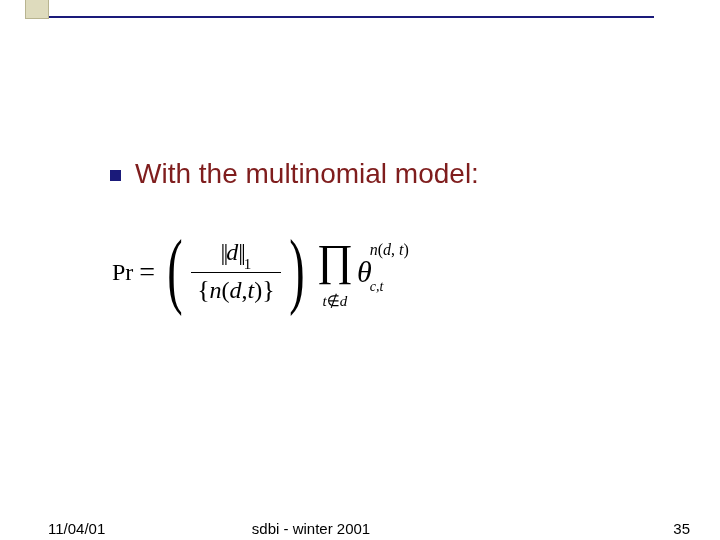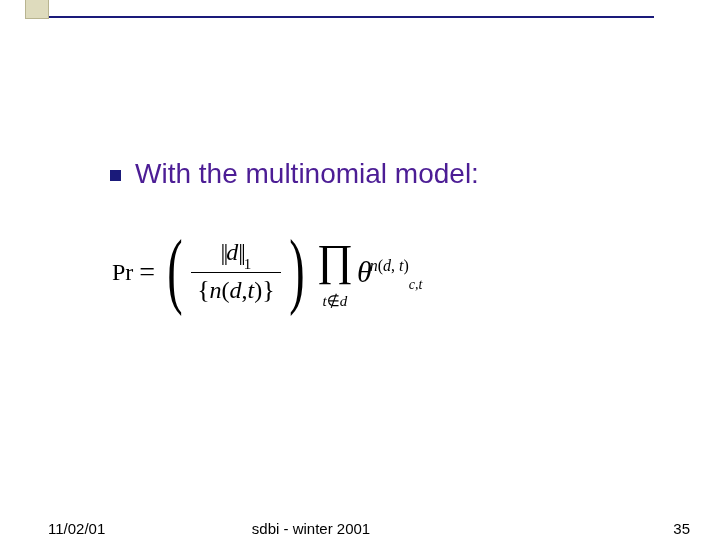--- a/index.html
+++ b/index.html
@@ -14,21 +14,21 @@
     left: -17px;
     top: -21px;
     width: 24px;
     height: 24px;
     background: #dedbbd;
     border: 1px solid #b8b490;
   }
 
   .bullet-line { position: absolute; left: 110px; top: 158px; display: flex; align-items: flex-start; gap: 14px; }
   .square-bullet { width: 11px; height: 11px; background: #1a1a7a; margin-top: 12px; flex: none; }
-  .bullet-text { font-size: 28px; color: #4c1d95; font-weight: 400; }
+  .bullet-text { font-size: 28px; color: #7f1d1d; font-weight: 400; }
 
   .equation-area {
     position: absolute;
     left: 112px;
     top: 230px;
     width: 500px;
     height: 110px;
     font-family: "Times New Roman", Times, serif;
     color: #000;
   }
@@ -103,28 +103,28 @@
 
     <span class="prod-block">
       <span class="prod-sym">∏</span>
       <span class="prod-sub">
         <span>t</span><span class="notin">∉</span><span>d</span>
       </span>
     </span>
 
     <span class="theta-term">
       <span class="theta">θ</span>
-      <span style="display:inline-flex;flex-direction:row;align-items:flex-start;">
+      <span style="display:inline-flex;flex-direction:column;align-items:flex-start;">
         <span class="theta-sup">
           <span>n</span><span style="font-style:normal">(</span><span>d</span><span style="font-style:normal">, </span><span>t</span><span style="font-style:normal">)</span>
         </span>
         <span class="theta-sub">c,t</span>
       </span>
     </span>
 
   </div>
 </div>
 
 <div class="footer">
-  <span class="footer-left">11/02/01</span>
+  <span class="footer-left">11/04/01</span>
   <span class="footer-center">sdbi - winter 2001</span>
   <span class="footer-right">35</span>
 </div>
 
 </body></html>

